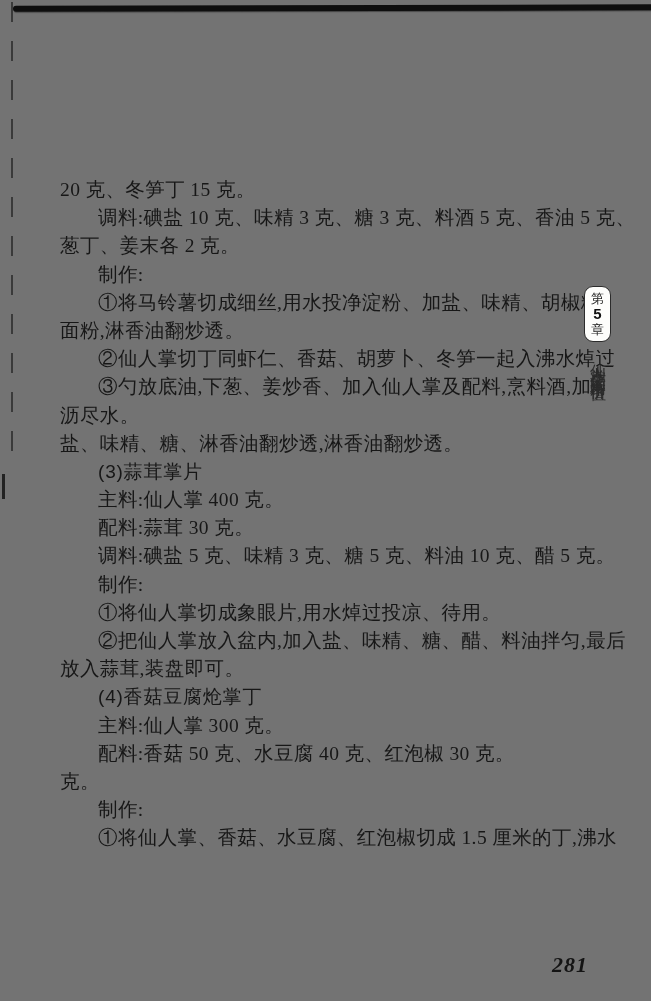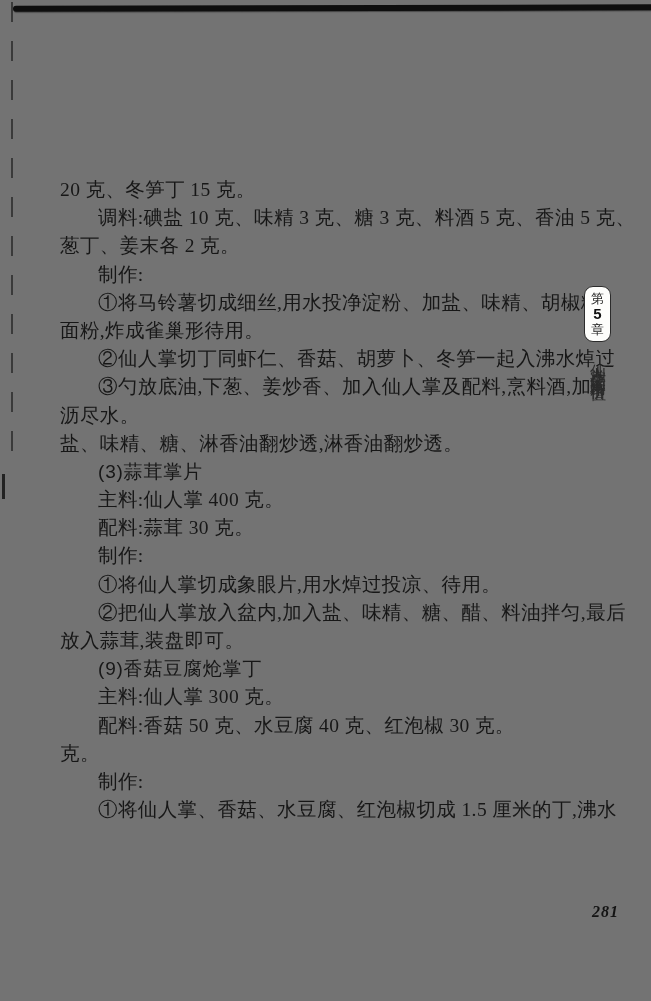--- a/index.html
+++ b/index.html
@@ -93,28 +93,27 @@
     font-size: 16px;
     letter-spacing: 2.5px;
     color: #2a2a2a;
     height: 190px;
   }
 
   
   .page-number {
     position: absolute;
     left: 552px;
-    top: 903px;
+    top: 952px;
     font-family: "Liberation Serif", "DejaVu Serif", serif;
     font-style: italic;
     font-weight: 600;
-    font-size: 16px;
+    font-size: 22px;
     color: #141414;
     letter-spacing: 1px;
-    margin-left: 40px;
   }
 </style>
 </head>
 <body>
 
 <div class="page">
 
   <div class="top-scan-line"></div>
   <div id="ticks">
       <div class="edge-tick" style="top: 2px;"></div>
@@ -131,33 +130,34 @@
       <div class="edge-tick" style="top: 431px;"></div>
       <div class="edge-tick" style="top: 474px; left: 2px; width: 3px; height: 25px; background: rgb(34, 34, 34);"></div>
     </div>
 
   <div class="text-block" id="text-block">
       <div class="line">20 克、冬笋丁 15 克。</div>
       <div class="line indent">调料:碘盐 10 克、味精 3 克、糖 3 克、料酒 5 克、香油 5 克、</div>
       <div class="line">葱丁、姜末各 2 克。</div>
       <div class="line indent">制作:</div>
       <div class="line indent">①将马铃薯切成细丝,用水投净淀粉、加盐、味精、胡椒粉、</div>
-      <div class="line">面粉,炸成雀巢形待用。</div>
+      <div class="line">面粉,淋香油翻炒透。</div>
       <div class="line indent">②仙人掌切丁同虾仁、香菇、胡萝卜、冬笋一起入沸水焯过</div>
       <div class="line indent">③勺放底油,下葱、姜炒香、加入仙人掌及配料,烹料酒,加</div>
       <div class="line">沥尽水。</div>
       <div class="line">盐、味精、糖、淋香油翻炒透,淋香油翻炒透。</div>
       <div class="line indent bold">(3)蒜茸掌片</div>
       <div class="line indent">主料:仙人掌 400 克。</div>
       <div class="line indent">配料:蒜茸 30 克。</div>
+      <div class="line indent">调料:碘盐 5 克、味精 3 克、糖 5 克、料油 10 克、醋 5 克。</div>
       <div class="line indent">制作:</div>
       <div class="line indent">①将仙人掌切成象眼片,用水焯过投凉、待用。</div>
       <div class="line indent">②把仙人掌放入盆内,加入盐、味精、糖、醋、料油拌匀,最后</div>
       <div class="line">放入蒜茸,装盘即可。</div>
-      <div class="line indent bold">(9)香菇豆腐炝掌丁</div>
+      <div class="line indent bold">(4)香菇豆腐炝掌丁</div>
       <div class="line indent">主料:仙人掌 300 克。</div>
       <div class="line indent">配料:香菇 50 克、水豆腐 40 克、红泡椒 30 克。</div>
       <div class="line">克。</div>
       <div class="line indent">制作:</div>
       <div class="line indent">①将仙人掌、香菇、水豆腐、红泡椒切成 1.5 厘米的丁,沸水</div>
     </div>
 
   <div class="chapter-box">
     <span class="ch">第</span>
     <span class="num">5</span>

